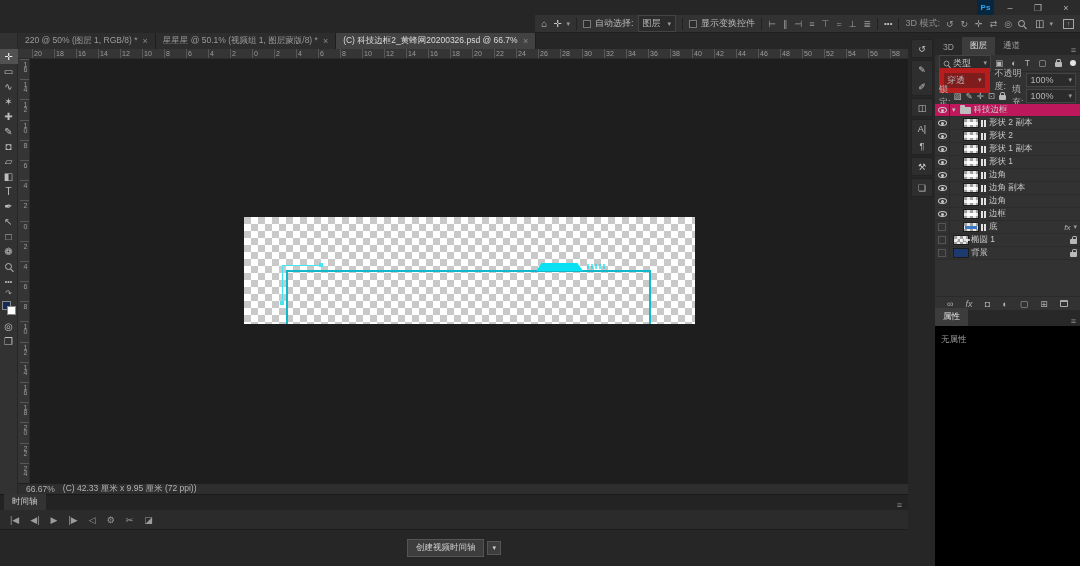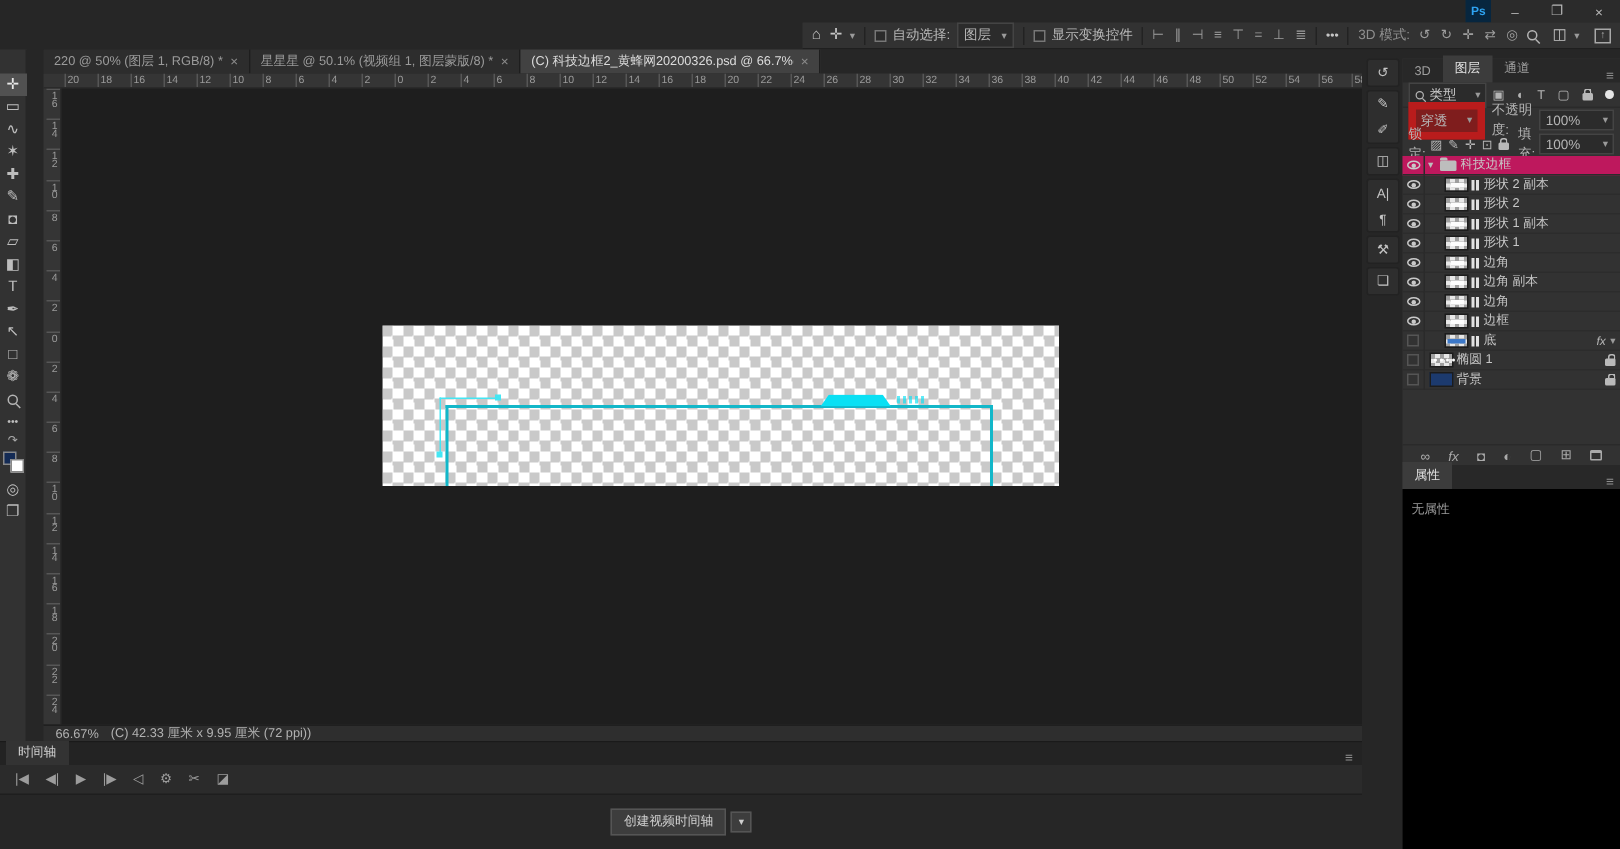--- a/index.html
+++ b/index.html
@@ -40,21 +40,21 @@
   
   .toolcol { width:18px; background:#323232; border-right:1px solid #262626; padding-top:16px; display:flex; flex-direction:column; align-items:center; flex:none; }
   .tool { width:18px; height:15px; display:flex; align-items:center; justify-content:center; font-size:10px; color:#bdbdbd; }
   .tool.active { background:#515151; color:#e8e8e8; }
   .mini-swap { font-size:8px; color:#aaa; height:10px; }
   .swatches { position:relative; width:14px; height:14px; margin:2px 0 4px; }
   .swatch-fg { position:absolute; top:0; left:0; width:9px; height:9px; border:1px solid #888; }
   .swatch-bg { position:absolute; bottom:0; right:0; width:9px; height:9px; background:#fff; border:1px solid #888; }
 
   
-  .center { flex:1; display:flex; flex-direction:column; min-width:0;margin-left:11px; }
+  .center { flex:1; display:flex; flex-direction:column; min-width:0; }
   .tabsrow { height:16px; background:#262626; display:flex; flex:none; }
   .doc-tab { display:flex; align-items:center; gap:5px; padding:0 7px; background:#2d2d2d; border-right:1px solid #1e1e1e; color:#9b9b9b; max-width:200px; }
   .doc-tab.active { background:#424242; color:#dcdcdc; }
   .tab-title { white-space:nowrap; overflow:hidden; font-size:8.5px; }
   .tab-close { color:#8a8a8a; font-size:9px; }
 
   .canvasblock { flex:1; display:flex; flex-direction:column; min-height:0; }
   .ruler-top { height:10px; background:#353535; border-bottom:1px solid #2a2a2a; display:flex; overflow:hidden; padding-left:14px; flex:none; }
   .rt-num { width:22px; flex:none; font-size:7px; color:#9b9b9b; border-left:1px solid #565656; padding-left:1px; line-height:10px; }
   .canvasbody { flex:1; display:flex; min-height:0; }

